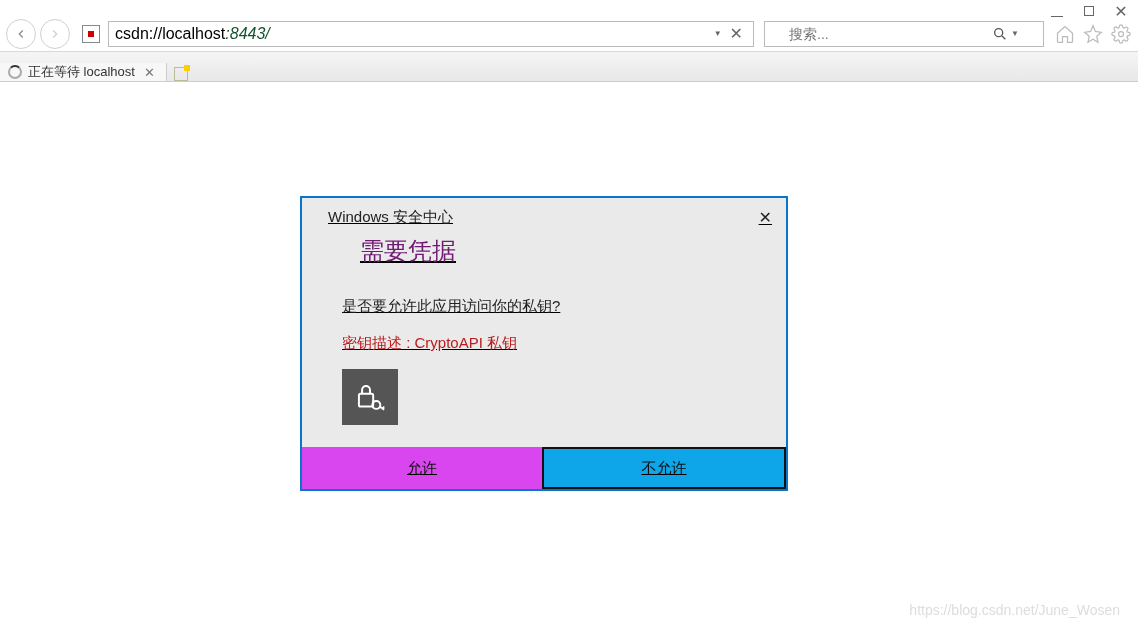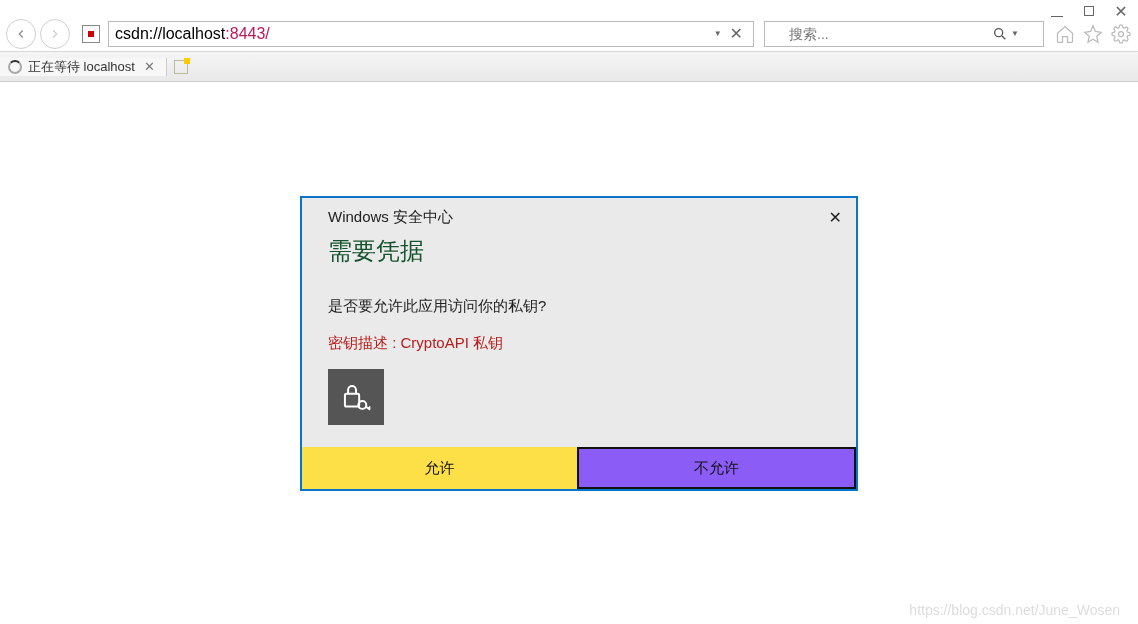--- a/index.html
+++ b/index.html
@@ -63,21 +63,21 @@
     .address-bar {
       flex: 1;
       display: flex;
       align-items: center;
       border: 1px solid #bbb;
       height: 26px;
       padding: 0 6px;
       background: #fff;
       min-width: 0;
     }
-    .addr-port { color: #be185d; }
+    .addr-port { color: #14532d; font-style: italic; }
     .addr-stop {
       font-size: 16px; color: #666; padding: 0 4px; cursor: pointer;
     }
     .addr-drop { font-size: 8px; color:#666; padding:0 4px; cursor:pointer;}
 
     .search-box {
       width: 280px;
       display: flex;
       border: 1px solid #bbb;
       height: 26px;
@@ -92,21 +92,21 @@
     .tool-icons { display:flex; gap:6px; margin-left:6px; }
     .tool-icon { width:22px; height:22px; color:#999; cursor:pointer; display:flex; align-items:center; justify-content:center;}
     .tool-icon svg { width:20px; height:20px; }
 
     
     .tab-bar {
       height: 30px;
       background: linear-gradient(#f5f5f5, #e8e8e8);
       border-bottom: 1px solid #ccc;
       display: flex;
-      align-items: center;
+      align-items: flex-end;
     }
     .tab {
       display: flex;
       align-items: center;
       padding: 0 8px;
       background: #f7f7f7;
       border-right: 1px solid #ccc;
       gap: 6px;
       font-size: 13px;
       color: #333;
@@ -122,43 +122,45 @@
       width: 28px; display:flex; align-items:center; justify-content:center;
       color:#aa7; cursor:pointer;
     }
     .new-tab-ico { width:14px;height:14px;border:1px solid #bb9; position:relative;}
     .new-tab-ico::after{content:"";position:absolute;top:-3px;right:-3px;width:6px;height:6px;background:#fc0;}
 
     
     .dialog {
       position: absolute;
       left: 300px; top: 196px;
-      width: 558px;
+      width: 488px;
       border: 2px solid #0a74c8;
       background: #eaeaea;
       box-shadow: none;
+      text-decoration: underline;
     }
     .dialog-header {
       display: flex;
       align-items: center;
       justify-content: space-between;
       padding: 10px 14px 6px 26px;
       font-size: 15px;
       color: #222;
     }
     .dialog-close {
       cursor: pointer; font-size: 16px; color:#222;
     }
     .dialog-title {
       padding: 2px 26px 8px;
       font-size: 24px;
-      color: #14532d;
+      color: #701a75;
+      margin-left: 32px;
     }
     .dialog-body {
-      padding: 8px 26px 0;
+      padding: 8px 40px 0;
     }
     .dialog-msg {
       font-size: 15px; color:#222; margin: 14px 0 18px;
     }
     .dialog-desc {
       font-size: 15px; color:#b91c1c; margin-bottom: 16px;
     }
     .lock-icon {
       width: 56px; height: 56px;
       background: #555; display:flex; align-items:center; justify-content:center;
@@ -167,28 +169,28 @@
     .lock-icon svg { width: 38px; height: 38px; }
 
     .dialog-buttons {
       display: flex;
       padding: 0 0 0 0;
     }
     .dlg-btn {
       flex: 1;
       height: 42px;
       font-size: 15px;
-      background: #fde047;
+      background: #d946ef;
       border: none;
       cursor: pointer;
       color: #111;
     }
     .dlg-btn.focus {
       border: 2px solid #111;
-      background: #8b5cf6;
+      background: #0ea5e9;
     }
 
     .watermark {
       position:absolute; right:18px; bottom:6px;
       color:#ddd; font-size:14px;
     }
   </style>
 </head>
 <body>
 

